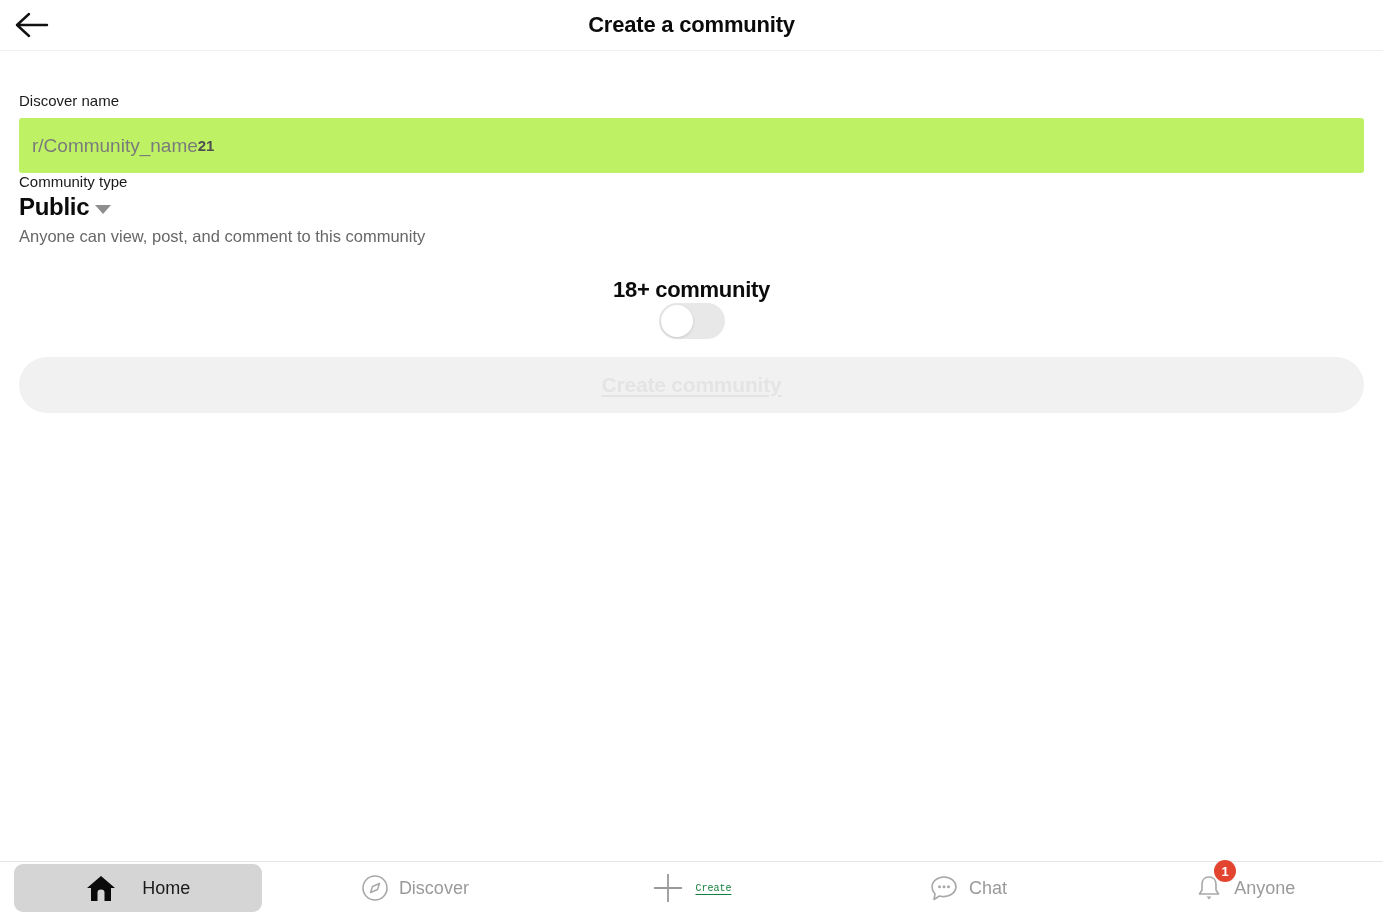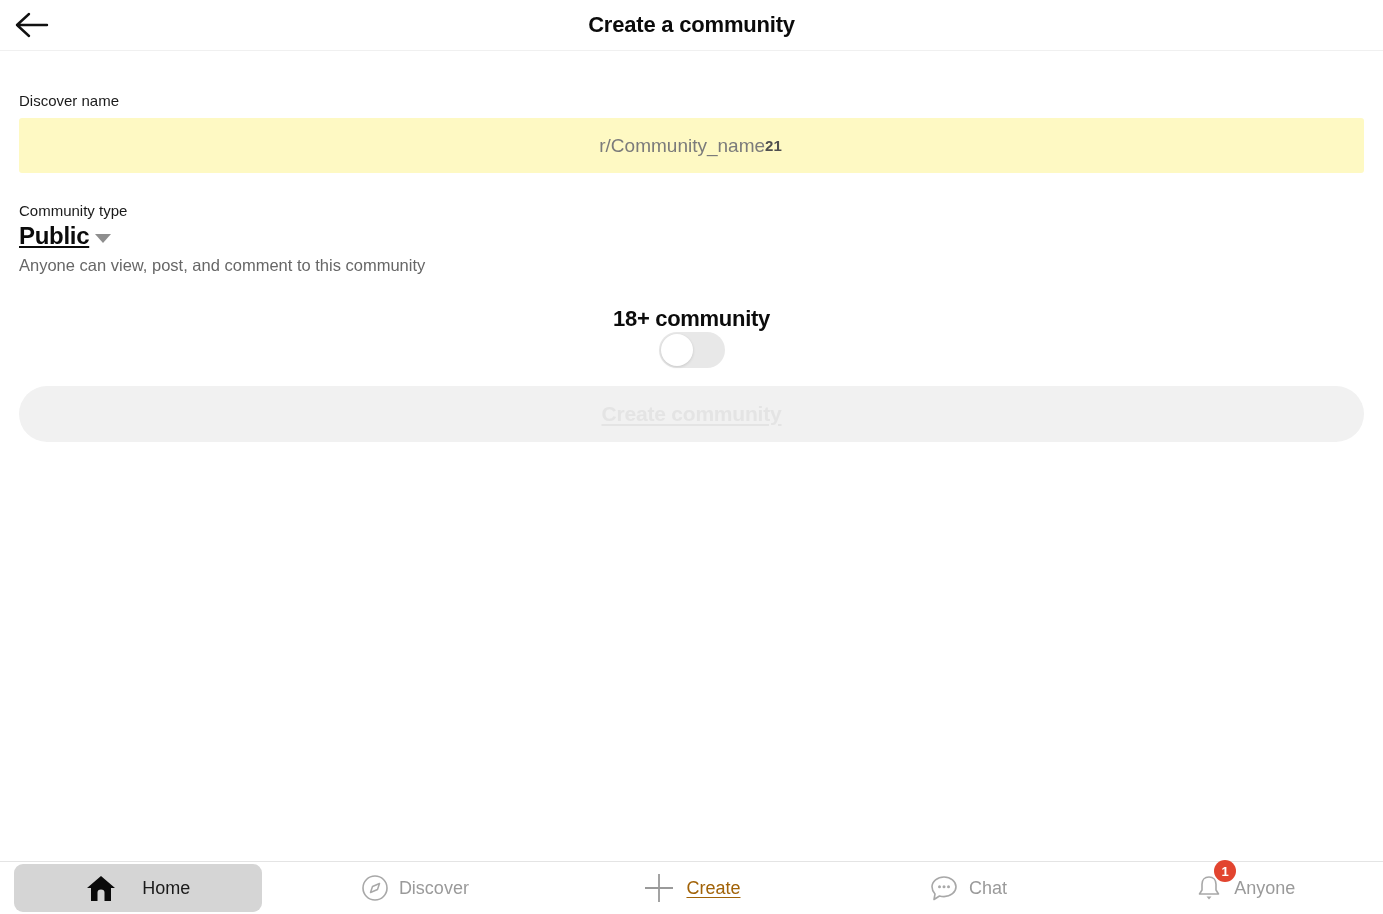--- a/index.html
+++ b/index.html
@@ -56,58 +56,56 @@
   .field-label {
     font-size: 15px;
     color: #1a1a1a;
     margin-top: 41px;
     margin-bottom: 8px;
     line-height: 1.2;
   }
   .name-input {
     width: 1345px;
     height: 55px;
-    background: #fef9c3;
+    background: #bef264;
     border: none;
     border-radius: 3px;
     display: flex;
     align-items: center;
-    justify-content: center;
+    justify-content: flex-start;
     padding: 0 13px;
   }
   .name-input .placeholder {
     font-size: 19px;
     color: #7b7b7b;
     font-family: "Liberation Sans", sans-serif;
   }
   .char-count {
     font-size: 15px;
     font-weight: bold;
     color: #4f4f4f;
     padding-right: 2px;
   }
 
   .type-label {
     font-size: 15px;
     color: #1a1a1a;
-    margin-top: 29px;
     margin-bottom: 2px;
     line-height: 1.2;
   }
   .type-select-row {
     display: flex;
     align-items: center;
     gap: 6px;
     margin-bottom: 6px;
   }
   .type-value {
     font-size: 24px;
     font-weight: bold;
     color: #0b0b0b;
-    text-decoration: underline;
     text-underline-offset: 2px;
     cursor: pointer;
     letter-spacing: -0.3px;
   }
   .caret {
     width: 0;
     height: 0;
     border-left: 8px solid transparent;
     border-right: 8px solid transparent;
     border-top: 9px solid #8e8e8e;
@@ -218,22 +216,23 @@
   }
   .nav-icon {
     display: flex;
     align-items: center;
     justify-content: center;
     position: relative;
   }
   .nav-label.underlined {
     text-decoration: underline;
     text-underline-offset: 3px;
-    font-size: 18px;
-    color: #a16207;
+    font-size: 10px;
+    color: #15803d;
+    font-family: Liberation Mono, monospace;
   }
   .badge {
     position: absolute;
     top: -13px;
     right: -12px;
     min-width: 22px;
     height: 22px;
     border-radius: 11px;
     background: #e2442f;
     color: #ffffff;

